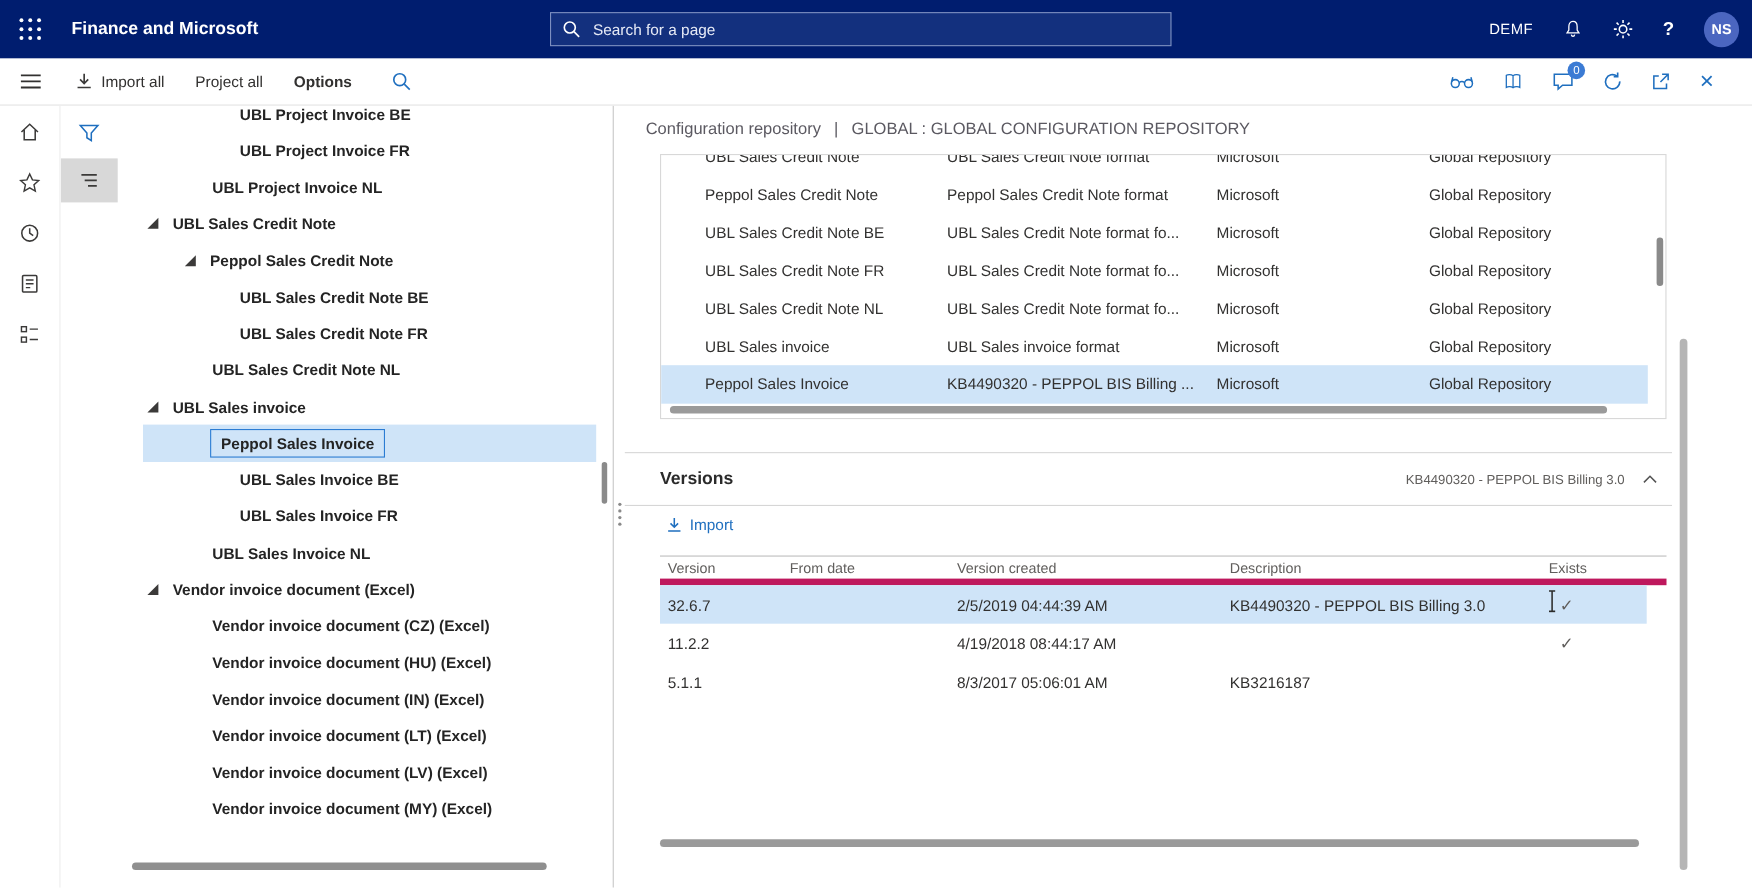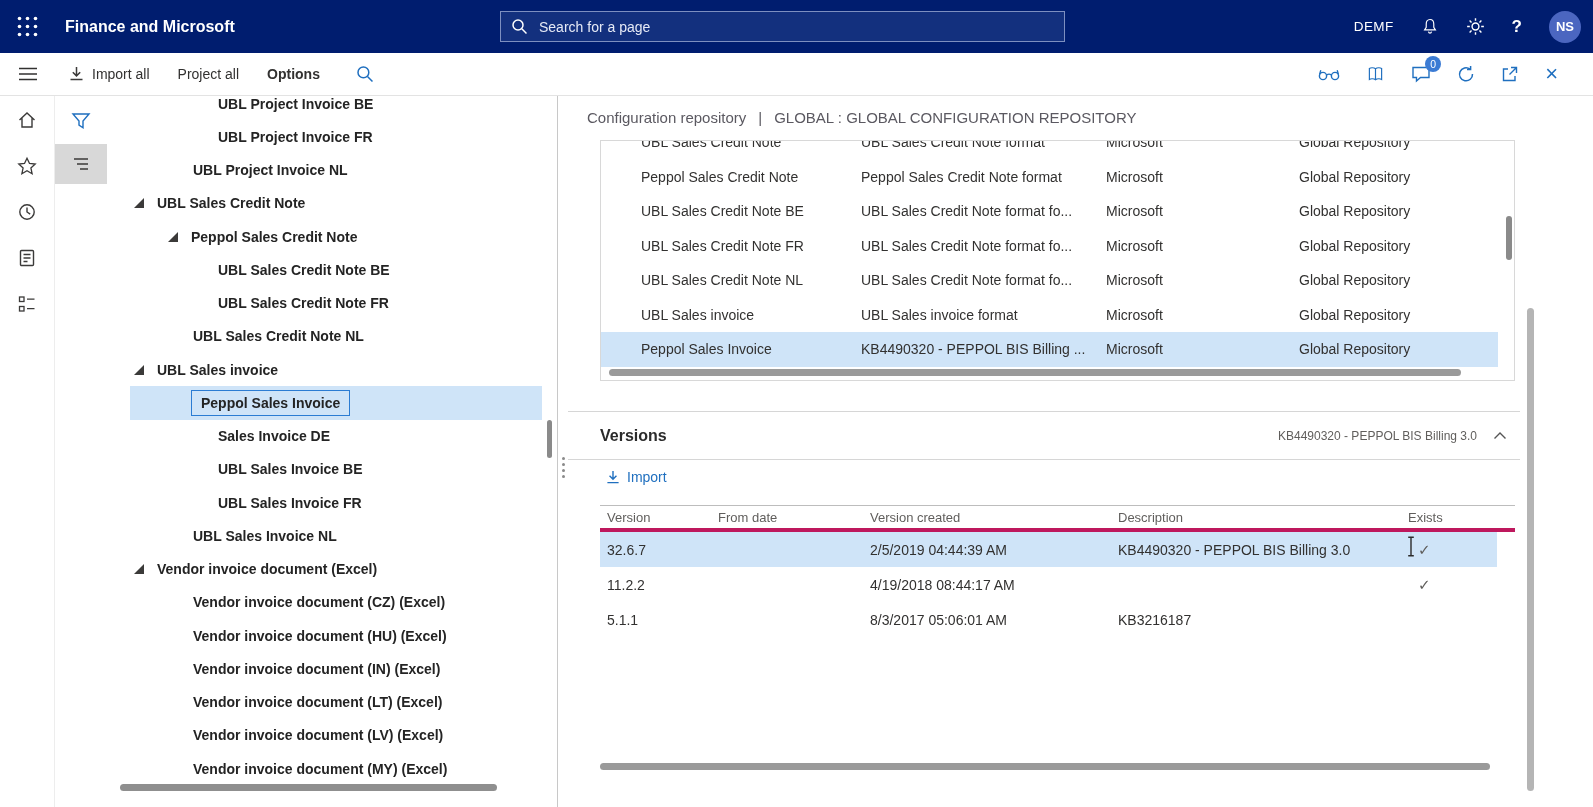--- a/index.html
+++ b/index.html
@@ -98,21 +98,21 @@
     border-bottom:1px solid #d6d6d6;display:flex;align-items:center;background:#fff;}
   .vtitle{margin-left:32px;font-size:16px;font-weight:700;color:#2b2b2b;}
   .vsub{margin-left:auto;font-size:12px;color:#605e5c;white-space:nowrap;}
   .vchevron{margin:0 13px 0 16px;cursor:pointer;}
 
   .import-link{position:absolute;left:48px;top:373px;display:flex;align-items:center;gap:7px;
     color:var(--accent,#1f6fbf);font-size:14px;cursor:pointer;}
 
   .vgrid{position:absolute;left:42px;top:409px;width:915px;}
   .vghead{height:27px;display:grid;grid-template-columns:118px 152px 248px 290px 1fr;align-items:center;
-    border-top:1px solid #bdbdbd;border-bottom:4px solid #be185d;color:#605e5c;font-size:13px;white-space:nowrap;}
+    border-top:1px solid #bdbdbd;border-bottom:6px solid #be185d;color:#605e5c;font-size:13px;white-space:nowrap;}
   .vghead .c0{padding-left:7px;}
   .vgrow{height:35px;width:897px;display:grid;grid-template-columns:118px 152px 248px 290px 1fr;
     align-items:center;font-size:14px;color:#323130;cursor:pointer;white-space:nowrap;}
   .vgrow .c0{padding-left:7px;}
   .vgrow.selected{background:var(--selection,#cfe4f8);}
   .check{padding-left:10px;font-size:15px;color:#5f5d5b;}
 
   .v-hscroll{position:absolute;left:42px;top:667px;width:890px;height:7px;background:#9a9a9a;border-radius:4px;cursor:pointer;}
   .page-vscroll{position:absolute;left:969px;top:212px;width:7px;height:483px;background:#b5b5b5;border-radius:4px;cursor:pointer;}
   .cursor-ibeam{position:absolute;left:848px;top:440px;z-index:15;pointer-events:none;}
@@ -305,23 +305,20 @@
     <div class="trow pl-l1">
         <span class="tlabel">UBL Sales Credit Note NL</span>
       </div>
     <div class="trow pl-l0">
         <span class="caret"></span>
         <span class="tlabel">UBL Sales invoice</span>
       </div>
     <div class="trow pl-l1c selected">
         <span class="caret"></span>
         <span class="tlabel">Peppol Sales Invoice</span>
-      </div>
-    <div class="trow pl-l2">
-        <span class="tlabel">Sales Invoice DE</span>
       </div>
     <div class="trow pl-l2">
         <span class="tlabel">UBL Sales Invoice BE</span>
       </div>
     <div class="trow pl-l2">
         <span class="tlabel">UBL Sales Invoice FR</span>
       </div>
     <div class="trow pl-l1">
         <span class="tlabel">UBL Sales Invoice NL</span>
       </div>

